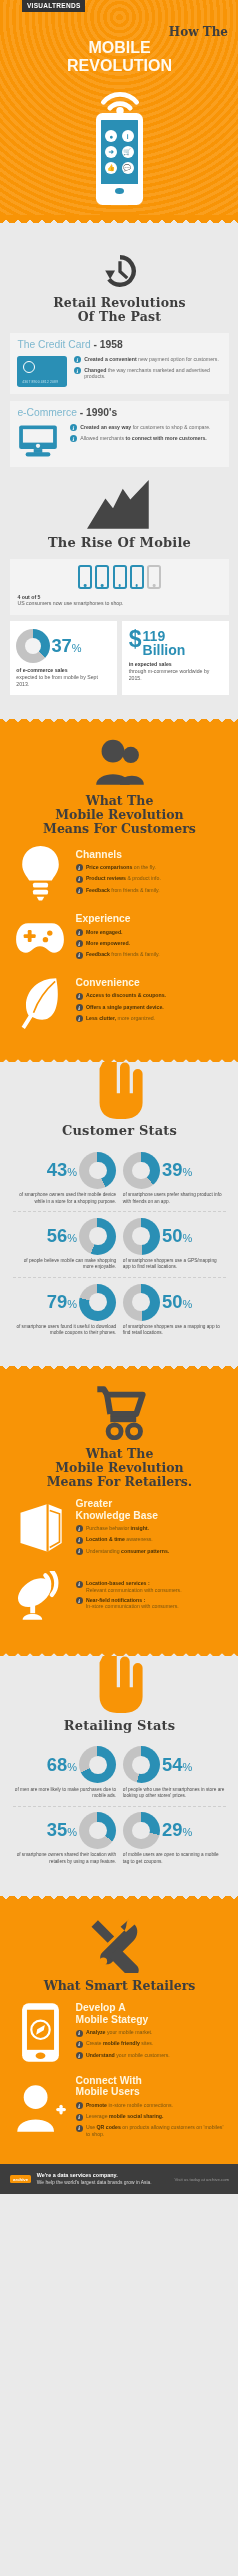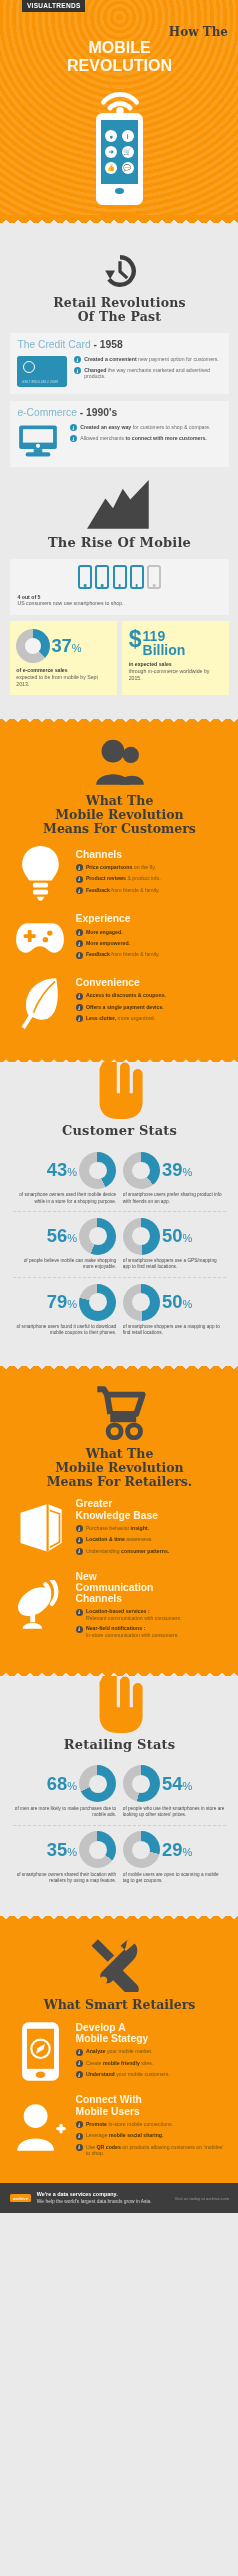--- a/index.html
+++ b/index.html
@@ -96,21 +96,21 @@
   .phones5 { display:flex; justify-content:center; gap:3.3px; margin-bottom:4.3px; }
   .mini { width:14px; height:24px; border:2.2px solid #2a8fb5; border-radius:2.7px; position:relative; background:#f3f3f3;}
   .mini:after { content:""; position:absolute; bottom:0.5px; left:50%; transform:translateX(-50%);
      width:2.7px; height:2.7px; border-radius:50%; background:#2a8fb5;}
   .mini.off { border-color:#c3c3c3; }
   .mini.off:after { background:#c3c3c3; }
   .cap { font-size:5.2px; line-height:1.3; color:#5a5a5a;}
   .cap b { color:#3e3e3e; }
 
   .twocol { display:flex; margin:0 9.8px 7.6px; gap:5.4px; }
-  .twocol > div { flex:1; background:#fef9c3; padding:7.6px 6.5px; }
+  .twocol > div { flex:1; background:#ffffff; padding:7.6px 6.5px; }
   .bignum { font-size:18.4px; font-weight:bold; color:#2a8fb5; line-height:1;}
   .bignum .pct { font-size:11px; font-weight:normal;}
   .dollar { display:flex; align-items:flex-start; color:#2a8fb5; }
   .dollar .sym { font-size:23px; font-weight:bold; line-height:.9;}
   .dollar .val { font-size:14px; font-weight:bold; line-height:1.0; margin-left:1.1px;}
 
   
   .donut { border-radius:50%; position:relative; }
   .donut:after { content:""; position:absolute; inset:26%; border-radius:50%; background:#eaeaea; }
   .card .donut:after, .twocol .donut:after { background:#f3f3f3; }
@@ -519,25 +519,20 @@
           <ellipse cx="38" cy="40" rx="34" ry="22" transform="rotate(-35 38 40)" fill="#fff"></ellipse>
           <rect x="30" y="58" width="9" height="20" fill="#fff"></rect>
           <path d="M16 90 C16 76 52 76 52 90 Z" fill="#fff"></path>
           <g fill="none" stroke="#fff" stroke-width="8" stroke-linecap="round">
             <path d="M58 40 A22 22 0 0 0 58 8"></path>
             <path d="M70 44 A34 34 0 0 0 70 0"></path>
           </g>
         </svg>
       </div>
       <div class="bullets">
-        <div class="ftitle">
-          <div>New</div>
-          <div>Communication</div>
-          <div>Channels</div>
-        </div>
         <div class="bullet">
             <span class="ibadge dark">i</span>
             <span><b>Location-based services :</b><br><span> Relevant communication with consumers.</span></span>
           </div>
         <div class="bullet">
             <span class="ibadge dark">i</span>
             <span><b>Near-field notifications :</b><br><span> In-store communication with consumers.</span></span>
           </div>
       </div>
     </div>

